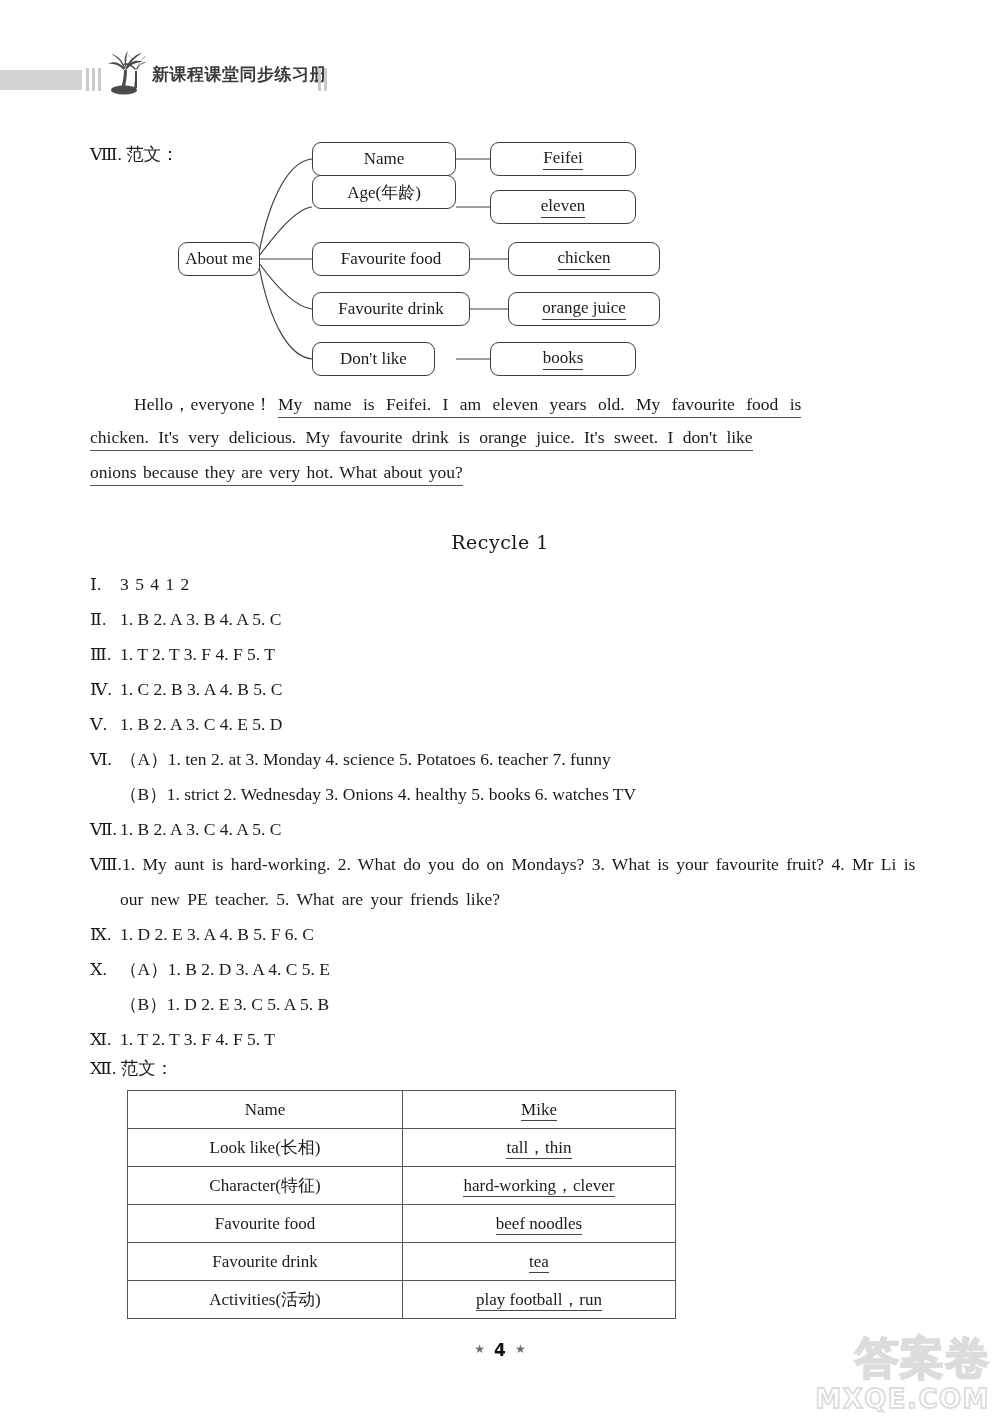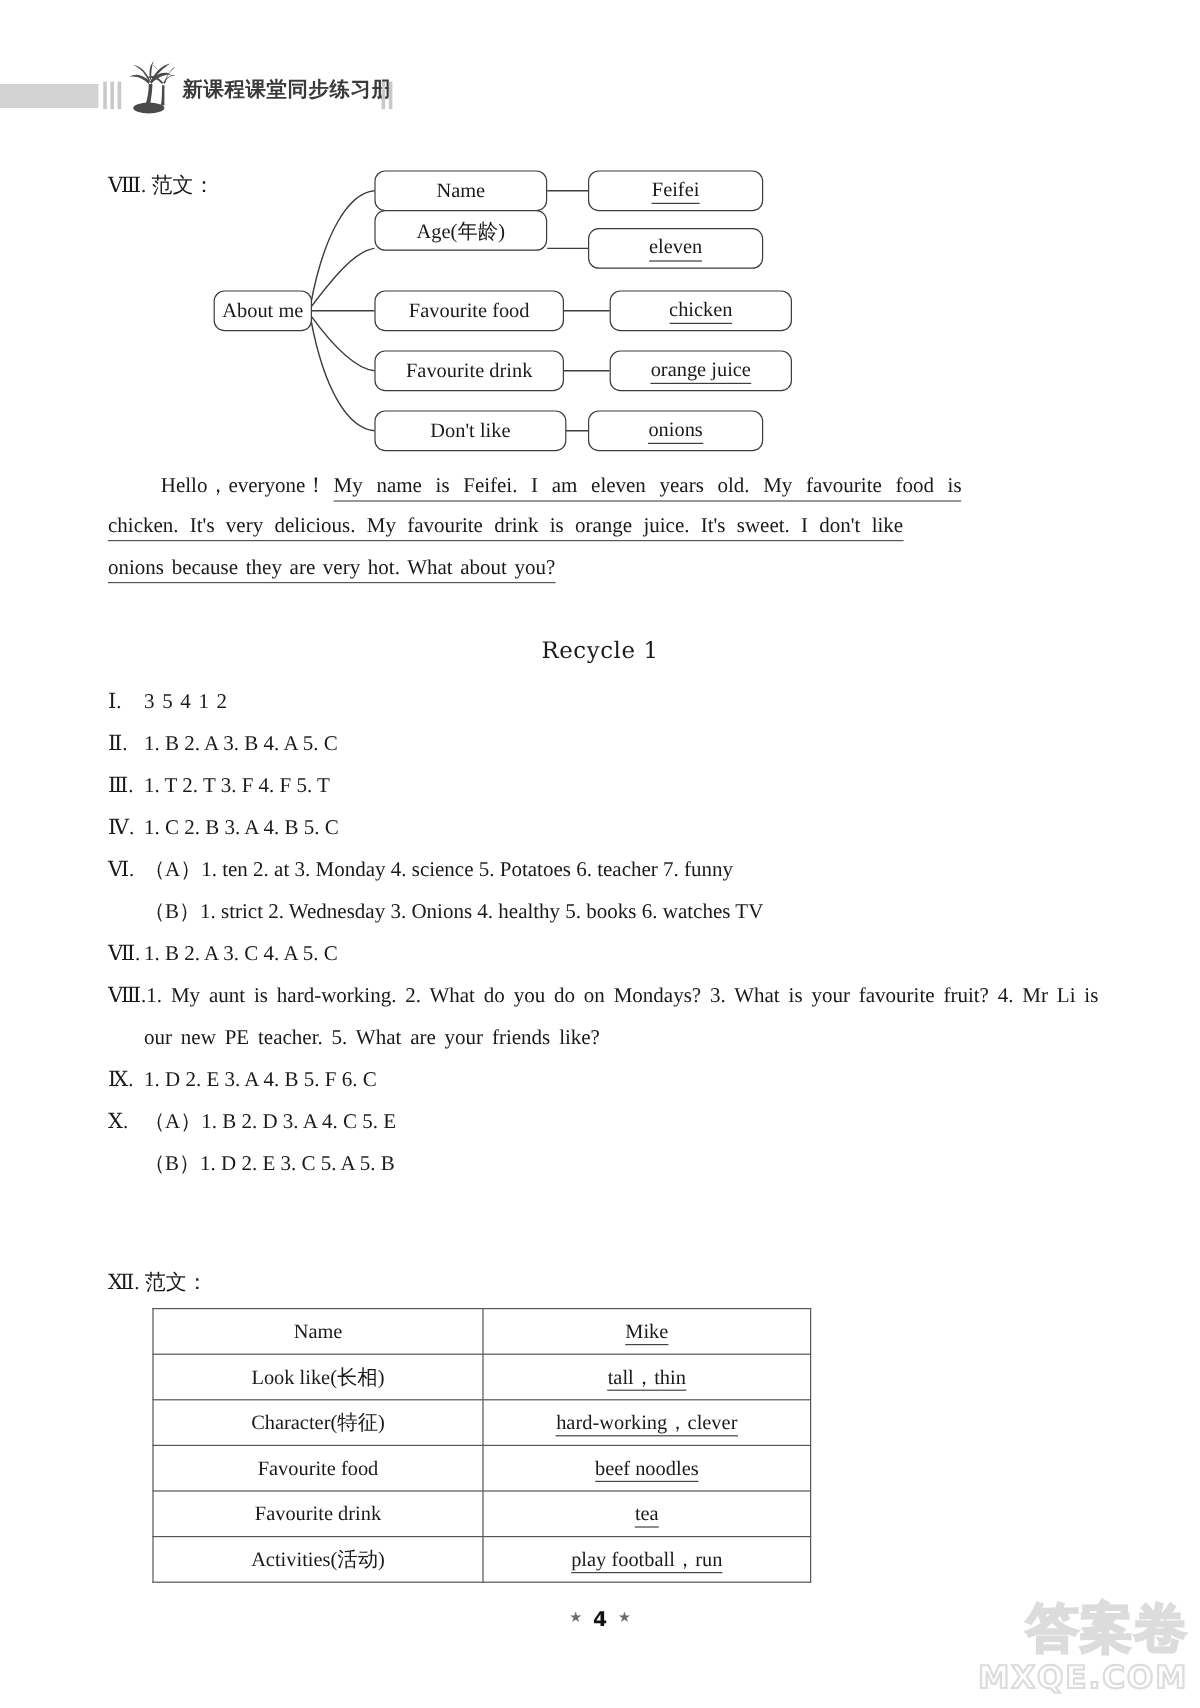--- a/index.html
+++ b/index.html
@@ -282,38 +282,38 @@
   </div>
   <div class="node" style="left:152px; top:40px; width:144px; height:34px;">
     <span>Age(年龄)</span>
   </div>
   <div class="node" style="left:152px; top:107px; width:158px; height:34px;">
     <span>Favourite food</span>
   </div>
   <div class="node" style="left:152px; top:157px; width:158px; height:34px;">
     <span>Favourite drink</span>
   </div>
-  <div class="node" style="left:152px; top:207px; width:160px; height:34px;">
+  <div class="node" style="left:152px; top:207px; width:123px; height:34px;">
     <span>Don't like</span>
   </div>
 
   <div class="node value" style="left:330px; top:7px; width:146px; height:34px;">
     <span>Feifei</span>
   </div>
   <div class="node value" style="left:330px; top:55px; width:146px; height:34px;">
     <span>eleven</span>
   </div>
   <div class="node value" style="left:348px; top:107px; width:152px; height:34px;">
     <span>chicken</span>
   </div>
   <div class="node value" style="left:348px; top:157px; width:152px; height:34px;">
     <span>orange juice</span>
   </div>
   <div class="node value" style="left:330px; top:207px; width:146px; height:34px;">
-    <span>onions</span>
+    <span>books</span>
   </div>
 </div>
 
 <div id="essay">
   <div class="essay-line">
     <span style="display:inline-block;width:44px"></span><span>Hello，everyone！</span><span class="u" style="margin-left:6px;word-spacing:7px">My name is Feifei. I am eleven years old. My favourite food is</span>
   </div>
   <div class="essay-line">
     <span class="u" style="word-spacing:5px">chicken. It's very delicious. My favourite drink is orange juice. It's sweet. I don't like</span>
   </div>
@@ -335,20 +335,23 @@
   </div>
 
   <div class="ans-row">
     <span class="rn sec-num">Ⅲ.</span><span>1. T   2. T   3. F   4. F   5. T</span>
   </div>
 
   <div class="ans-row">
     <span class="rn sec-num">Ⅳ.</span><span>1. C   2. B   3. A   4. B   5. C</span>
   </div>
 
+  <div class="ans-row">
+    <span class="rn sec-num">Ⅴ.</span><span>1. B   2. A   3. C   4. E   5. D</span>
+  </div>
 
   <div class="ans-row">
     <span class="rn sec-num">Ⅵ.</span><span>（A）1. ten   2. at   3. Monday   4. science   5. Potatoes   6. teacher   7. funny</span>
   </div>
 
   <div class="ans-row">
     <span class="rn sec-num"></span><span>（B）1. strict   2. Wednesday   3. Onions   4. healthy   5. books   6. watches TV</span>
   </div>
 
   <div class="ans-row">
@@ -365,20 +368,23 @@
   </div>
 
   <div class="ans-row">
     <span class="rn sec-num">Ⅹ.</span><span>（A）1. B   2. D   3. A   4. C   5. E</span>
   </div>
 
   <div class="ans-row">
     <span class="rn sec-num"></span><span>（B）1. D   2. E   3. C   5. A   5. B</span>
   </div>
 
+  <div class="ans-row">
+    <span class="rn sec-num">Ⅺ.</span><span>1. T   2. T   3. F   4. F   5. T</span>
+  </div>
 
 </div>
 
 <div id="table-label">Ⅻ. 范文：</div>
 
 <table id="info-table">
   <tbody>
     <tr>
       <td class="k">Name</td>
       <td class="v"><span>Mike</span></td>

